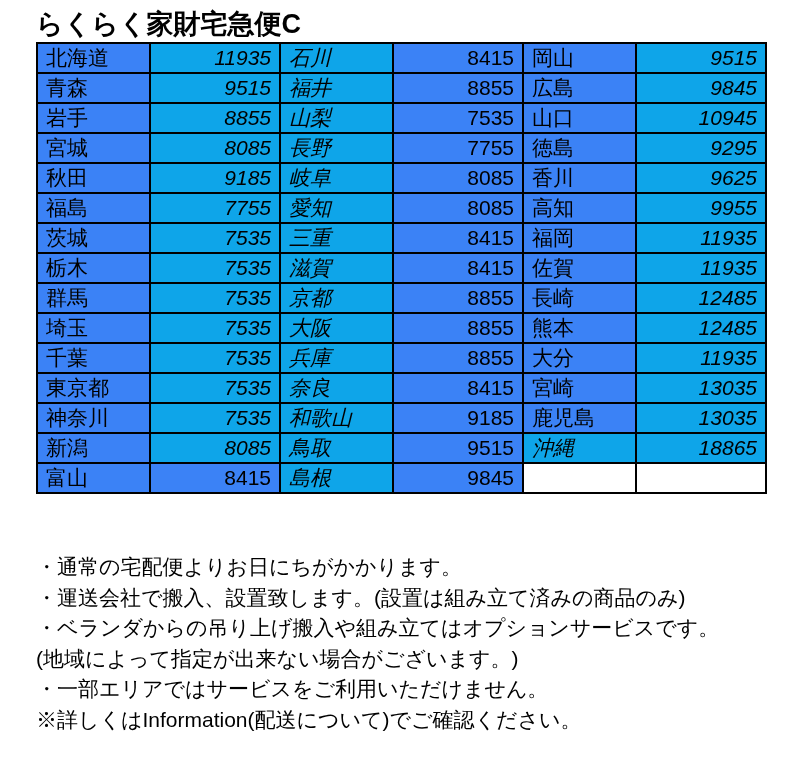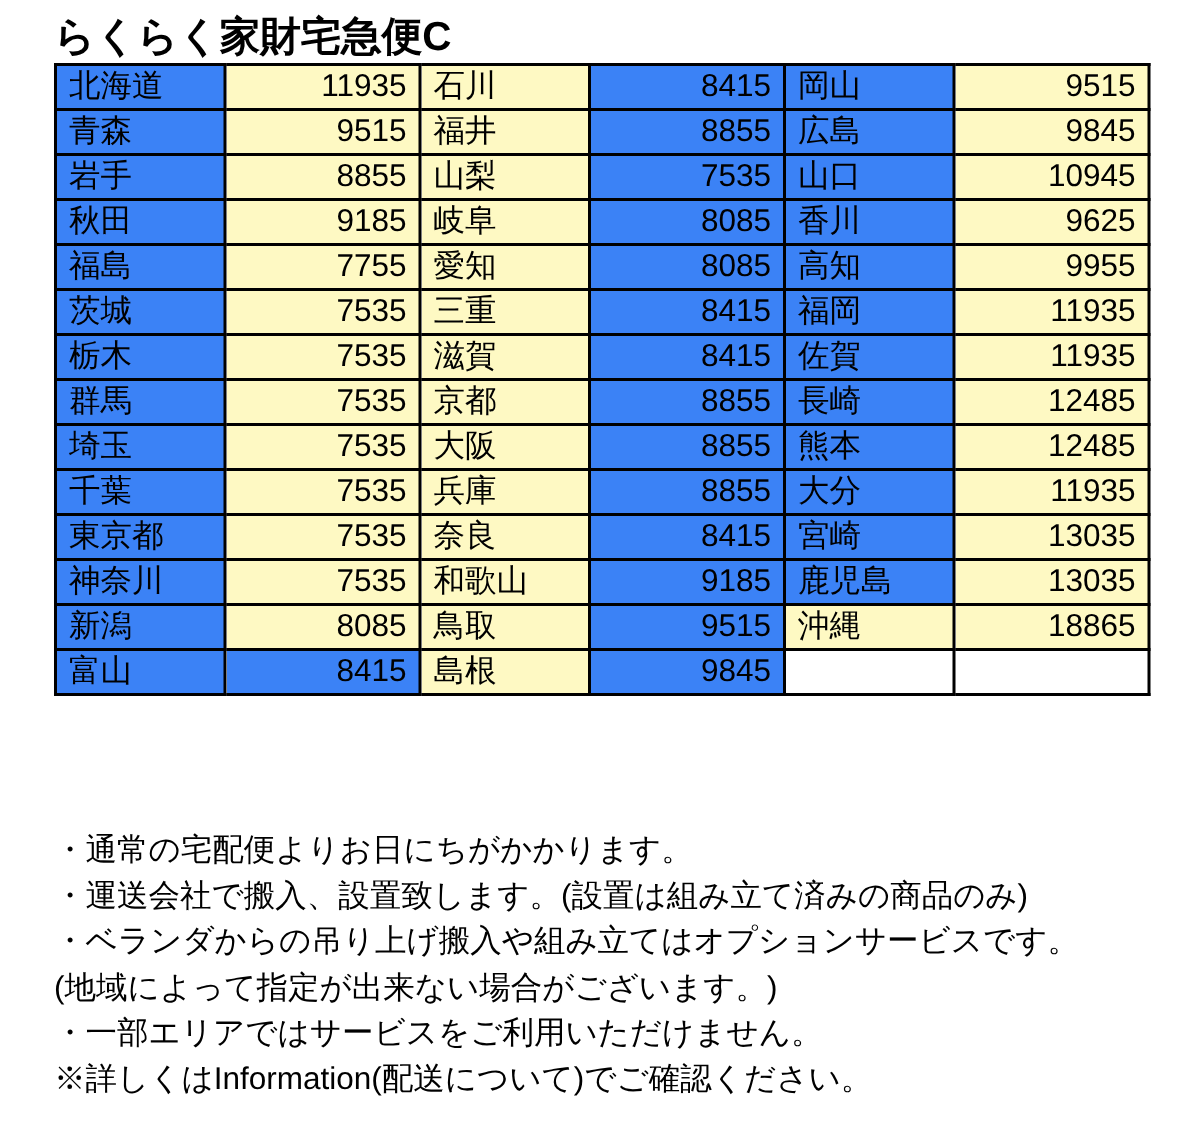--- a/index.html
+++ b/index.html
@@ -53,21 +53,22 @@
   }
   td.pref {
     text-align: left;
     width: 113px;
   }
   td.price {
     text-align: right;
     width: 130px;
   }
   td.shaded {
-    background: #fef9c3;
+    background: #0ea5e9;
+    font-style: italic;
   }
   td.plain {
     background: #3b82f6;
   }
   td.empty {
     border: none;
     background: transparent;
   }
   .notes {
     position: absolute;
@@ -112,20 +113,28 @@
 
       <tr>
         <td class="pref plain">岩手</td>
         <td class="price shaded">8855</td>
         <td class="pref shaded">山梨</td>
         <td class="price plain">7535</td>
         <td class="pref plain">山口</td>
         <td class="price shaded">10945</td>
       </tr>
 
+      <tr>
+        <td class="pref plain">宮城</td>
+        <td class="price shaded">8085</td>
+        <td class="pref shaded">長野</td>
+        <td class="price plain">7755</td>
+        <td class="pref plain">徳島</td>
+        <td class="price shaded">9295</td>
+      </tr>
 
       <tr>
         <td class="pref plain">秋田</td>
         <td class="price shaded">9185</td>
         <td class="pref shaded">岐阜</td>
         <td class="price plain">8085</td>
         <td class="pref plain">香川</td>
         <td class="price shaded">9625</td>
       </tr>
 

